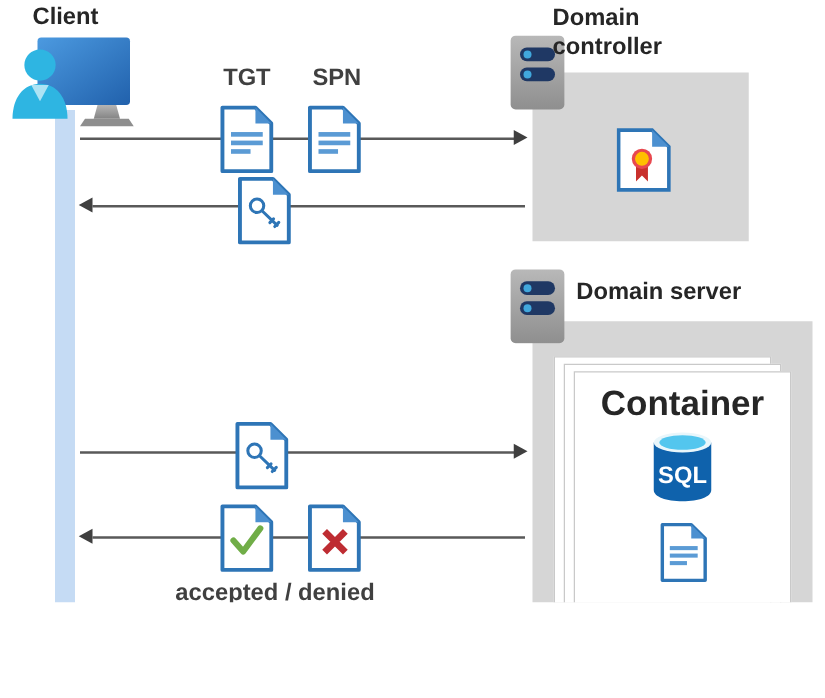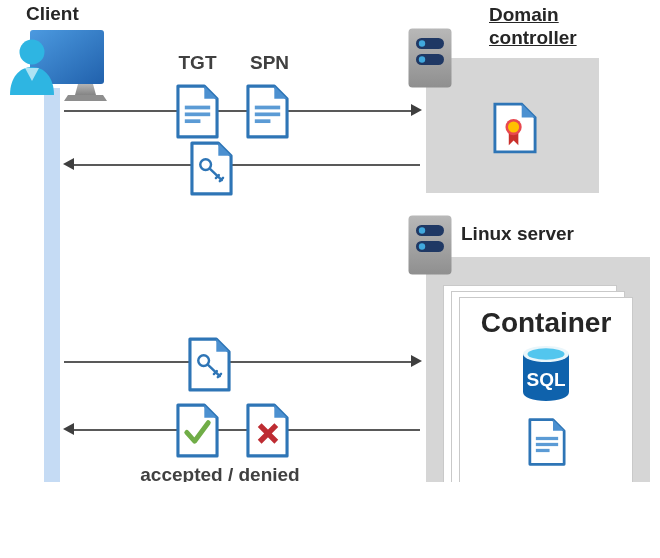--- a/index.html
+++ b/index.html
@@ -126,21 +126,21 @@
         <stop offset="0" stop-color="#b8b8b8"></stop>
           <stop offset="1" stop-color="#8f8f8f"></stop>
       </linearGradient>
     </defs>
     <rect x="0.5" y="0.5" width="43" height="59" rx="4" fill="url(#srvgrad1)"></rect>
     <rect x="8" y="10" width="28" height="11" rx="5.5" fill="var(--server_slot_navy)"></rect>
     <circle cx="14" cy="15.5" r="3.2" fill="var(--server_led_blue)"></circle>
     <rect x="8" y="26" width="28" height="11" rx="5.5" fill="var(--server_slot_navy)"></rect>
     <circle cx="14" cy="31.5" r="3.2" fill="var(--server_led_blue)"></circle>
   </svg>
-  <div class="abs title" style="left:489px;top:3px;width:125px;text-decoration:underline;">Domain controller</div>
+  <div class="abs title" style="left:442px;top:3px;width:125px;">Domain controller</div>
 
   <svg class="abs" style="left:493px;top:102px;" width="44" height="52" viewBox="0 0 46 54">
     <path d="M2 2 H30 L44 16 V52 H2 Z" fill="#fff" stroke="var(--document_border)" stroke-width="3"></path>
     <path d="M30 2 V16 H44 Z" fill="var(--document_fold)"></path>
     <path d="M16.5 30 L16.5 45 L21.5 40 L26.5 45 L26.5 30 Z" fill="var(--certificate_ribbon_red)"></path>
     <circle cx="21.5" cy="26" r="8.5" fill="#e8484f"></circle>
     <circle cx="21.5" cy="26" r="5.8" fill="var(--certificate_seal_gold)"></circle>
   </svg>
 
   <svg class="abs" style="left:408px;top:215px;" width="44" height="60" viewBox="0 0 44 60">
@@ -149,21 +149,21 @@
         <stop offset="0" stop-color="#b8b8b8"></stop>
           <stop offset="1" stop-color="#8f8f8f"></stop>
       </linearGradient>
     </defs>
     <rect x="0.5" y="0.5" width="43" height="59" rx="4" fill="url(#srvgrad2)"></rect>
     <rect x="8" y="10" width="28" height="11" rx="5.5" fill="var(--server_slot_navy)"></rect>
     <circle cx="14" cy="15.5" r="3.2" fill="var(--server_led_blue)"></circle>
     <rect x="8" y="26" width="28" height="11" rx="5.5" fill="var(--server_slot_navy)"></rect>
     <circle cx="14" cy="31.5" r="3.2" fill="var(--server_led_blue)"></circle>
   </svg>
-  <div class="abs title" style="left:461px;top:222px;width:180px;">Linux server</div>
+  <div class="abs title" style="left:461px;top:222px;width:180px;">Domain server</div>
 
   <div class="abs title center" style="left:459px;top:311px;width:174px;font-size:28px;">Container</div>
 
   <svg class="abs" style="left:519px;top:345px;" width="54" height="57" viewBox="0 0 54 57">
     <path d="M4 9 V47 C4 52.5 14 56 27 56 C40 56 50 52.5 50 47 V9 Z" fill="var(--sql_body_blue)"></path>
     <ellipse cx="27" cy="9" rx="23" ry="8" fill="#e9f6fb"></ellipse>
     <ellipse cx="27" cy="9" rx="18.5" ry="5.8" fill="var(--sql_top_cyan)"></ellipse>
     <text x="27" y="41" text-anchor="middle" font-size="19" font-weight="bold" fill="#ffffff" font-family="Liberation Sans, sans-serif">SQL</text>
   </svg>
 

